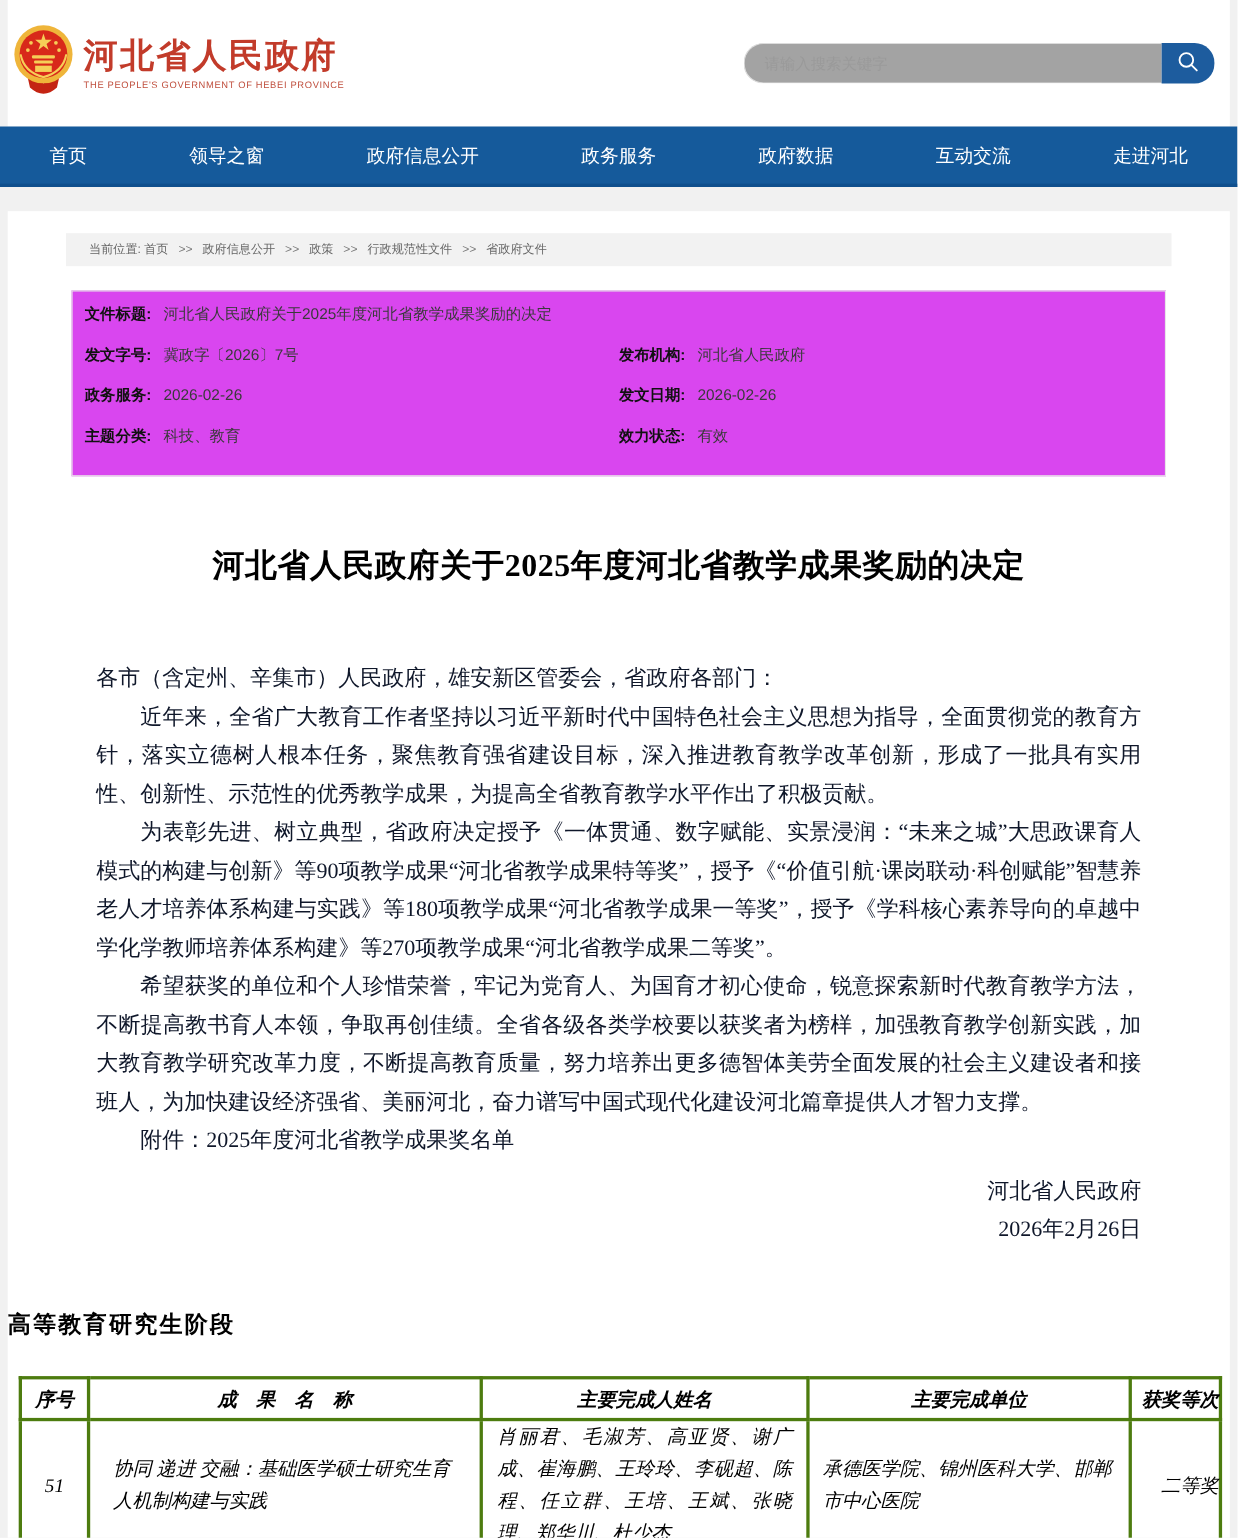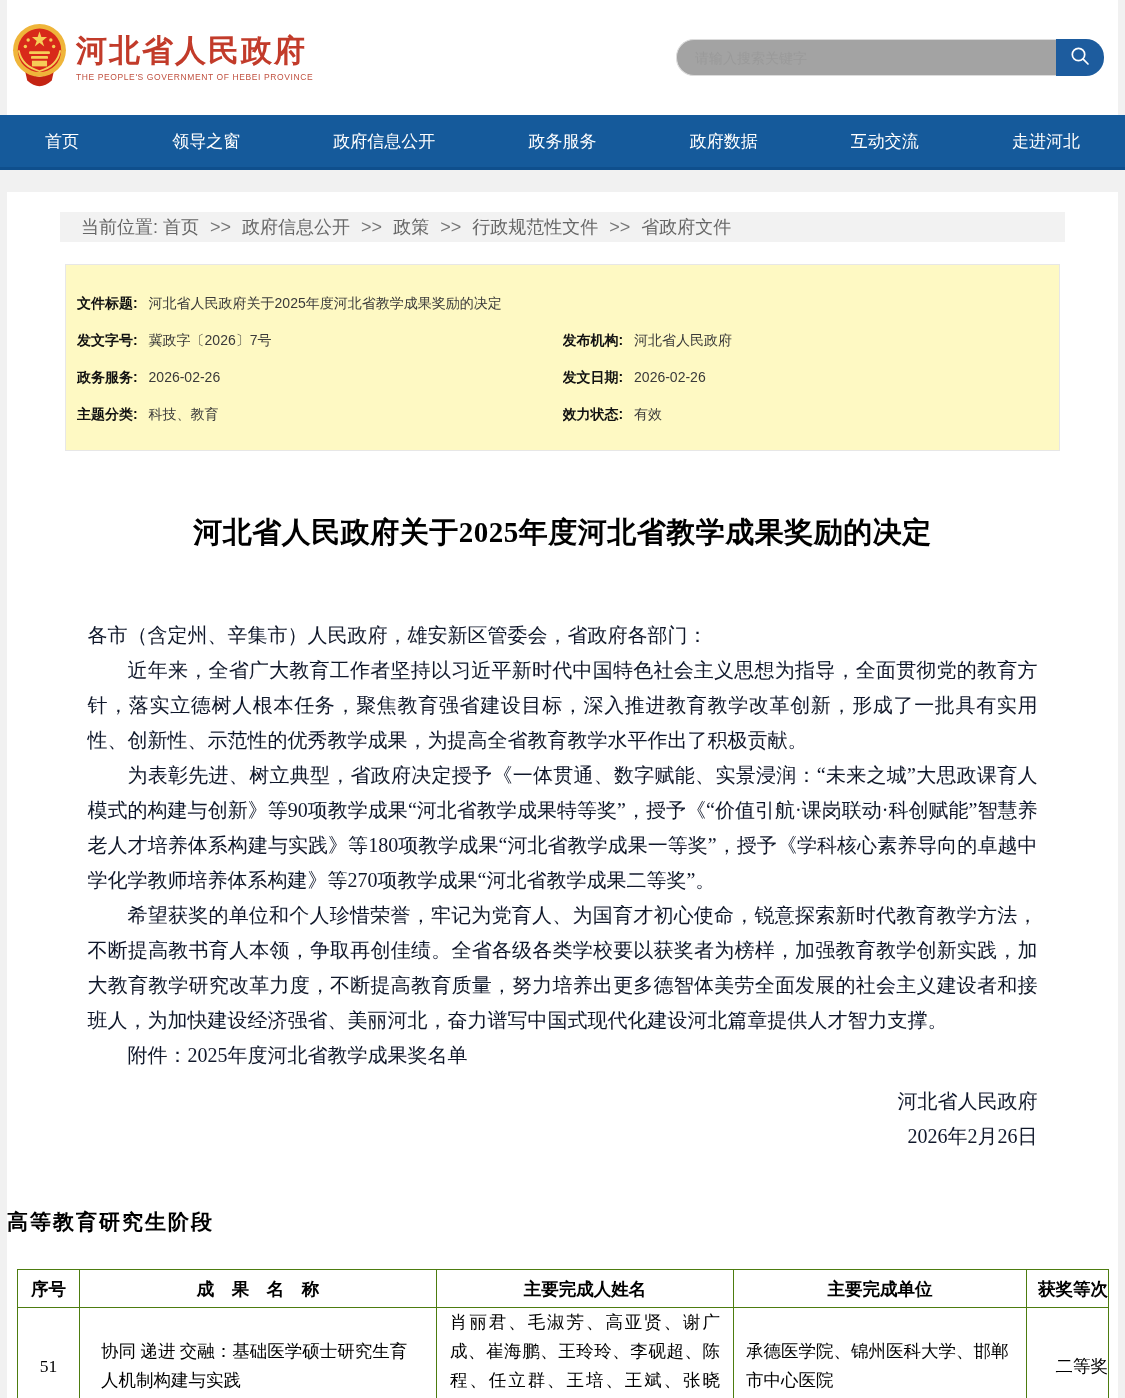--- a/index.html
+++ b/index.html
@@ -17,44 +17,44 @@
   .search-input::placeholder { color: #9a9a9a; }
   .search-button { width: 48px; border: none; background: #1d5c9e; border-radius: 0 18px 18px 0; display: flex; align-items: center; justify-content: center; cursor: pointer; }
 
   
   .main-nav { height: 55px; background: #155a9b; border-bottom: 3px solid #0f4f8d; display: flex; align-items: center; justify-content: space-between; padding: 0 45px; }
   .nav-item { color: #ffffff; font-size: 17px; text-decoration: none; cursor: pointer; white-space: nowrap; }
 
   
   .content-card { margin: 22px 7px 0; background: #ffffff; min-height: 1200px; }
 
-  .breadcrumb { margin: 0 53px; padding: 0 21px; background: #f2f2f2; height: 30px; line-height: 30px; font-size: 18px; color: #666; transform: translateY(20px); }
+  .breadcrumb { margin: 0 53px; padding: 0 21px; background: #f2f2f2; height: 30px; line-height: 30px; font-size: 11px; color: #666; transform: translateY(20px); }
   .breadcrumb a { color: #666; text-decoration: none; cursor: pointer; }
   .breadcrumb .sep { margin: 0 6px; color: #777; }
 
-  .doc-info { margin: 42px 58px 0; background: #fef9c3; border: 1px solid #e7e7e7; padding: 20px 11px 17px; font-size: 14px; }
+  .doc-info { margin: 42px 58px 0; background: #d946ef; border: 1px solid #e7e7e7; padding: 2px 11px 17px; font-size: 14px; }
   .doc-info .row { display: flex; line-height: 37px; }
   .doc-info .cell { width: 50%; white-space: nowrap; overflow: hidden; }
   .doc-info .cell.full { width: 100%; }
   .doc-info .lab { font-weight: bold; color: #111; margin-right: 7px; }
   .doc-info .val { color: #3a3a3a; }
 
   .doc-title { margin-top: 62px; text-align: center; font-family: "Liberation Serif", serif; font-size: 29px; font-weight: bold; color: #000; letter-spacing: 0.5px; }
 
   .doc-body { width: 950px; margin: 65px auto 0; font-family: "Liberation Serif", serif; font-size: 20px; line-height: 35px; color: #0f172a; text-align: justify; }
   .doc-body p { text-indent: 2em; }
   .doc-body p.no-indent { text-indent: 0; }
   .signature { text-align: right; margin-top: 11px; }
   .signature div { line-height: 35px; }
 
   .section-title { margin-top: 54px; font-size: 21px; font-weight: bold; color: #000; letter-spacing: 2px; }
 
   
   .awards { border-collapse: collapse; table-layout: fixed; width: 1091px; margin: 33px 0 0 10px; color: #000; }
-  .awards th, .awards td { border: 1px solid #4d7c0f; vertical-align: middle; }
+  .awards th, .awards td { border: 3px solid #4d7c0f; vertical-align: middle; font-style: italic; }
   .awards th { height: 38px; font-size: 17.5px; font-weight: bold; font-family: "Liberation Sans", sans-serif; }
   .awards td { height: 116px; font-family: "Liberation Serif", serif; font-size: 17.5px; line-height: 29px; }
   .awards .c-no     { width: 62px;  text-align: center; }
   .awards .c-name   { width: 357px; }
   .awards .c-people { width: 297px; }
   .awards .c-org    { width: 293px; }
   .awards .c-award  { width: 82px;  text-align: right; }
   .awards td.c-name   { padding: 0 14px 0 21px; }
   .awards td.c-people { padding: 0 13px; text-align: justify; }
   .awards td.c-org    { padding: 0 12px; }

